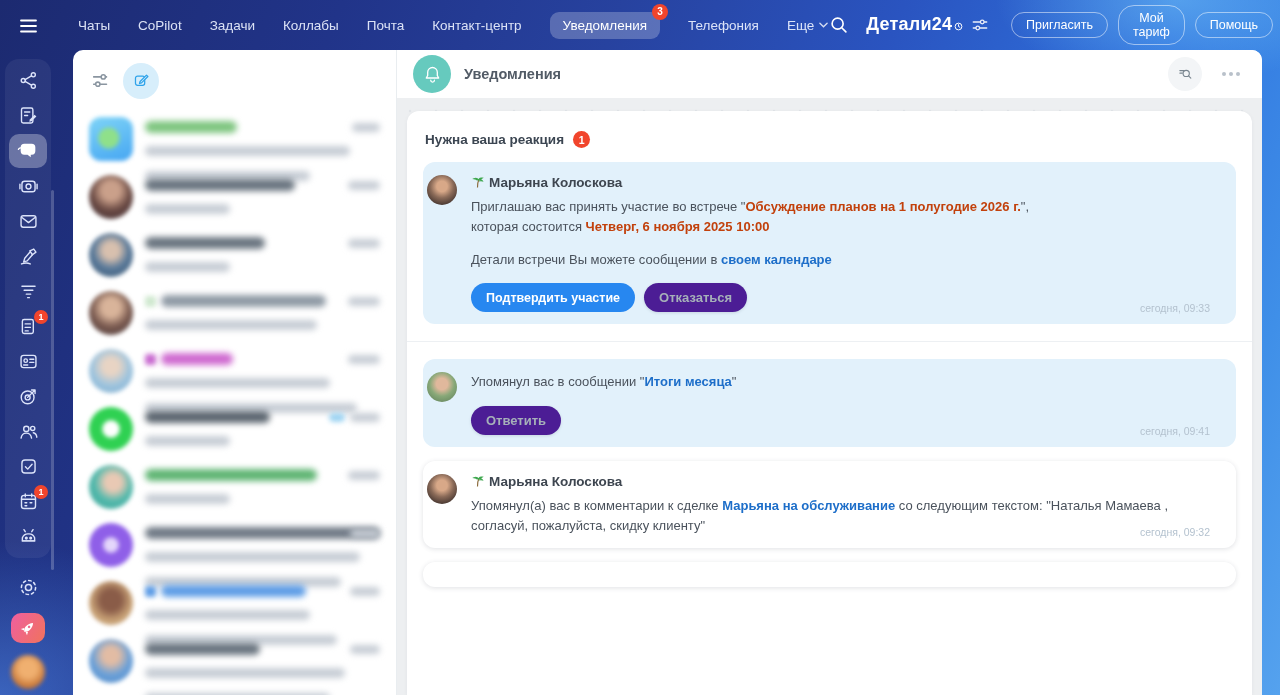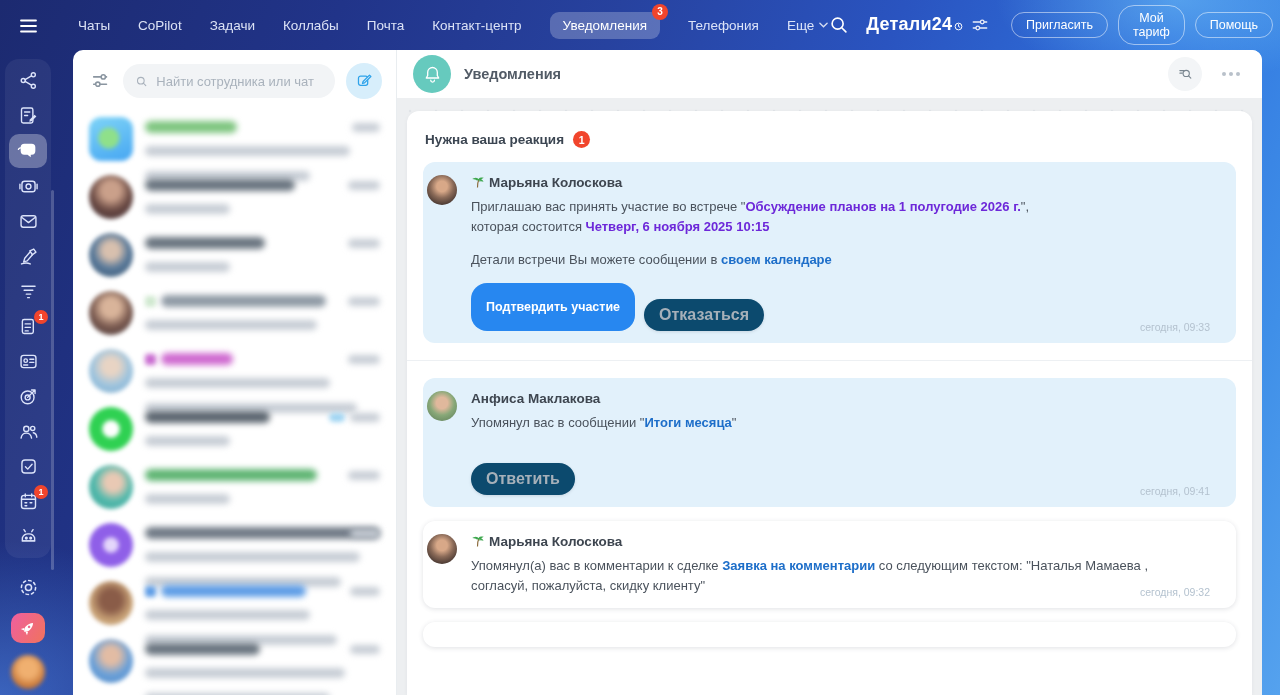--- a/index.html
+++ b/index.html
@@ -87,27 +87,27 @@
   .card{ position:relative; border-radius:12px; padding:13px 16px 12px 4px; margin-bottom:14px; display:flex; gap:14px; }
   .card.unread{ background:var(--unread,#e2f1fb); }
   .card.read{ background:#fff; box-shadow:0 1px 5px rgba(60,70,85,.16); }
   .card-avatar{ width:30px; height:30px; border-radius:50%; flex:0 0 auto; }
   .app-icon{ width:30px; height:30px; border-radius:8px; flex:0 0 auto; background:linear-gradient(150deg,#45aef5,#1f79e8); display:flex; align-items:center; justify-content:center; }
   .av-maryana{ background:radial-gradient(circle at 50% 38%, #d8a888 0 22%, #8a6a58 48%, #463630 80%); }
   .av-anfisa{ background:radial-gradient(circle at 50% 40%, #e0b89c 0 24%, #88a878 52%, #5a7a56); }
   .card-content{ flex:1; min-width:0; }
   .card-name{ font-size:13.5px; font-weight:bold; color:#3e4650; margin-bottom:7px; display:flex; align-items:center; gap:5px; }
   .card-text{ font-size:13px; color:#4a525c; line-height:1.55; max-width:580px; }
-  .card-text b{ color:#6d28d9; }
+  .card-text b{ color:#c2410c; }
   .card-text.wide{ max-width:700px; }
   .spaced{ margin-top:13px; }
   .link{ color:var(--link,#1d6ec9); font-weight:bold; cursor:pointer; text-decoration:none; }
   .card-actions{ margin-top:13px; display:flex; gap:9px; }
   .btn-primary{ background:var(--primary,#2787f0); border:none; color:#fff; border-radius:16px; padding:7px 15px; font-size:12.5px; font-weight:bold; font-family:inherit; cursor:pointer; }
-  .btn-secondary{ background:#0c4a6e; border:none; color:#a6b0b9; border-radius:16px; padding:7px 15px; font-size:16px; font-weight:bold; font-family:inherit; box-shadow:0 1px 3px rgba(80,90,105,.18); cursor:pointer;margin-top:16px; }
+  .btn-secondary{ background:#4c1d95; border:none; color:#a6b0b9; border-radius:16px; padding:7px 15px; font-size:13px; font-weight:bold; font-family:inherit; box-shadow:0 1px 3px rgba(80,90,105,.18); cursor:pointer; }
   .card-time{ position:absolute; right:26px; bottom:10px; font-size:10.5px; color:#b4c2cf; }
   .group-divider{ height:1px; background:#edf0f3; margin:17px -16px 17px -16px; }
   .mail-link{ margin-top:12px; font-size:13px; }
 </style>
 </head>
 <body>
 
 <div class="topbar">
   <div class="hamburger">
     <svg width="24" height="24" viewBox="0 0 24 24">
@@ -300,27 +300,20 @@
 
   <aside class="chatpanel">
     <div class="chat-head">
       <span class="chat-filter">
         <svg width="22" height="22" viewBox="0 0 24 24" fill="none" stroke="#8a95a0" stroke-width="1.7" stroke-linecap="round">
             <path d="M4 7.5h14M4 15.5h14"></path>
             <circle cx="14.5" cy="7.5" r="2.3" fill="#fff"></circle>
             <circle cx="8.5" cy="15.5" r="2.3" fill="#fff"></circle>
           </svg>
       </span>
-      <div class="chat-search">
-        <svg width="15" height="15" viewBox="0 0 24 24" fill="none">
-            <circle cx="10.5" cy="10.5" r="6" stroke="#a9b2bc" stroke-width="2"></circle>
-            <path d="M15 15l4.5 4.5" stroke="#a9b2bc" stroke-width="2" stroke-linecap="round"></path>
-          </svg>
-        <input placeholder="Найти сотрудника или чат" style="">
-      </div>
       <span class="compose-btn">
         <svg width="17" height="17" viewBox="0 0 24 24" fill="none" stroke="#2fa3ea" stroke-width="1.8" stroke-linecap="round" stroke-linejoin="round">
             <rect x="3.5" y="4.5" width="13" height="13" rx="3"></rect>
             <path d="M10 12L19 3l2 2-9 9-2.8.8z" fill="#d7eefb"></path>
           </svg>
       </span>
     </div>
     <div class="chat-items" id="chat-items">
         <div class="chat-item">
           <span class="chat-avatar sq" style="background: radial-gradient(circle at 45% 48%, rgb(143, 224, 138) 0px, rgb(143, 224, 138) 30%, rgba(0, 0, 0, 0) 33%), linear-gradient(160deg, rgb(127, 212, 247), rgb(70, 166, 242));"></span>
@@ -490,57 +483,54 @@
         <article class="card unread">
           <span class="card-avatar av-maryana"></span>
           <div class="card-content">
             <div class="card-name">
               <svg width="13" height="13" viewBox="0 0 16 16" fill="none">
                   <path d="M8 14c0-4 .5-7 1.5-9" stroke="#8a6a3a" stroke-width="1.4"></path>
                   <path d="M9.5 5C8 3 5.5 2.5 3.5 3.5c2 .4 3.6 1 4.6 2M9.5 5c.4-2 2.4-3 4.4-2.5-1.5.8-2.7 1.5-3.4 2.5M9.5 5C11 4 13 4.5 14 6c-1.5-.3-3-.2-4 .3" stroke="#3fa84f" stroke-width="1.3"></path>
                 </svg>
               <span>Марьяна Колоскова</span>
             </div>
-            <div class="card-text"><span>Приглашаю вас принять участие во встрече "</span><b>Обсуждение планов на 1 полугодие 2026 г.</b><span>", которая состоится </span><b>Четверг, 6 ноября 2025 10:15</b></div>
+            <div class="card-text"><span>Приглашаю вас принять участие во встрече "</span><b>Обсуждение планов на 1 полугодие 2026 г.</b><span>", которая состоится </span><b>Четверг, 6 ноября 2025 10:00</b></div>
             <div class="card-text spaced"><span>Детали встречи Вы можете сообщении в </span><a class="link">своем календаре</a></div>
             <div class="card-actions">
               <button class="btn-primary">Подтвердить участие</button>
               <button class="btn-secondary">Отказаться</button>
             </div>
           </div>
           <span class="card-time">сегодня, 09:33</span>
         </article>
 
         <div class="group-divider"></div>
 
         <article class="card unread">
           <span class="card-avatar av-anfisa"></span>
           <div class="card-content">
-            <div class="card-name">
-                <span>Анфиса Маклакова</span>
-              </div>
             <div class="card-text"><span>Упомянул вас в сообщении "</span><a class="link">Итоги месяца</a><span>"</span></div>
             <div class="card-actions">
               <button class="btn-secondary">Ответить</button>
             </div>
           </div>
           <span class="card-time">сегодня, 09:41</span>
         </article>
 
         <article class="card read">
           <span class="card-avatar av-maryana"></span>
           <div class="card-content">
             <div class="card-name">
               <svg width="13" height="13" viewBox="0 0 16 16" fill="none">
                   <path d="M8 14c0-4 .5-7 1.5-9" stroke="#8a6a3a" stroke-width="1.4"></path>
                   <path d="M9.5 5C8 3 5.5 2.5 3.5 3.5c2 .4 3.6 1 4.6 2M9.5 5c.4-2 2.4-3 4.4-2.5-1.5.8-2.7 1.5-3.4 2.5M9.5 5C11 4 13 4.5 14 6c-1.5-.3-3-.2-4 .3" stroke="#3fa84f" stroke-width="1.3"></path>
                 </svg>
               <span>Марьяна Колоскова</span>
             </div>
-            <div class="card-text wide"><span>Упомянул(а) вас в комментарии к сделке </span><a class="link">Заявка на комментарии</a><span> со следующим текстом: "Наталья Мамаева , согласуй, пожалуйста, скидку клиенту"</span></div>
+            <div class="card-text wide"><span>Упомянул(а) вас в комментарии к сделке </span><a class="link">Марьяна на обслуживание</a><span> со следующим текстом: "Наталья Мамаева , согласуй, пожалуйста, скидку клиенту"</span></div>
           </div>
           <span class="card-time">сегодня, 09:32</span>
         </article>
 
 
         <article class="card read">
           
           
         </article>
 

